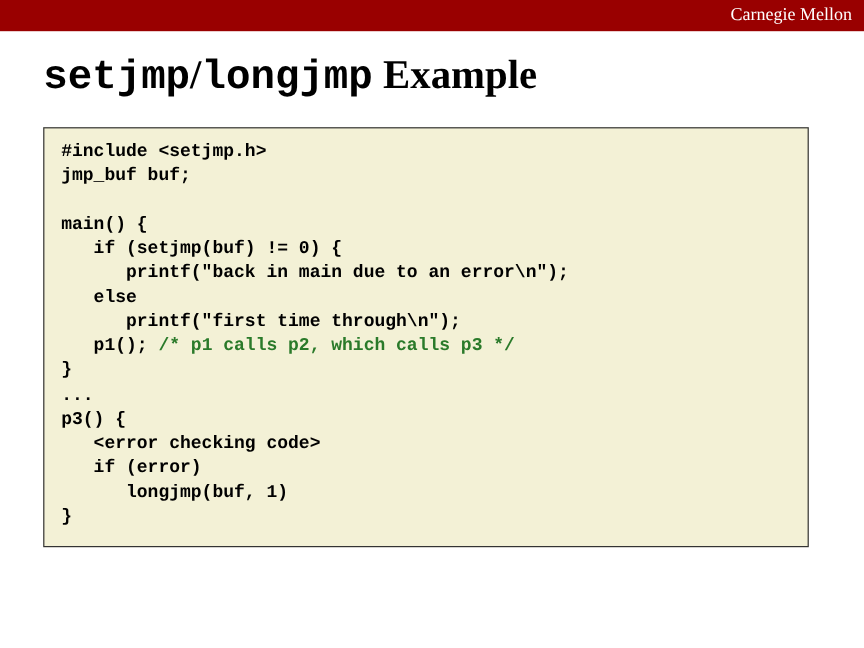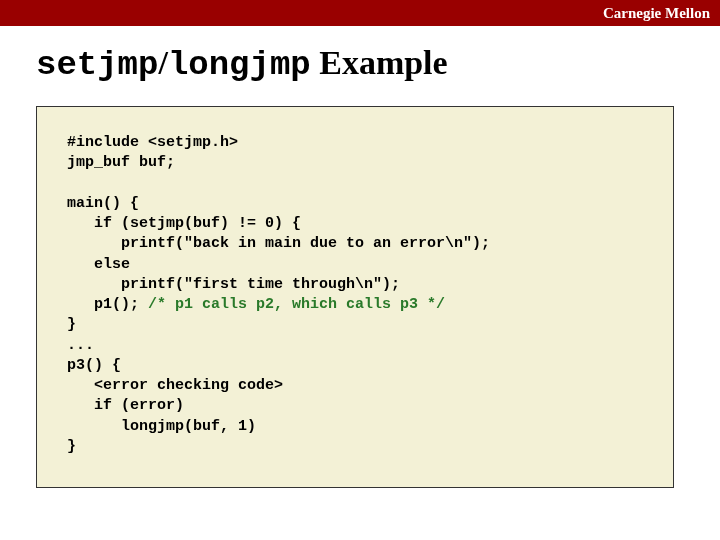--- a/index.html
+++ b/index.html
@@ -14,21 +14,21 @@
   .topbar {
     background: #990000;
     height: 26px;
     display: flex;
     justify-content: flex-end;
     align-items: center;
     padding-right: 10px;
   }
   .brand {
     color: #fff;
-    font-weight: bold;
+    font-weight: normal;
     font-size: 15px;
   }
   .content {
     padding: 18px 54px 0 36px;
   }
   h1.title {
     margin: 0 0 22px 0;
     font-size: 34px;
     font-weight: bold;
     color: #000;
@@ -37,21 +37,21 @@
     font-family: "Courier New", Courier, monospace;
     font-weight: bold;
   }
   .codebox {
     border: 1px solid #333;
     background: #f3f1d6;
     padding: 10px 14px 14px 14px;
     width: 608px;
   }
   pre.code {
-    margin: 16px;
+    margin: 0;
     font-family: "Courier New", Courier, monospace;
     font-size: 15px;
     line-height: 1.35;
     font-weight: bold;
     white-space: pre;
     color: #000;
   }
   pre.code .cmt {
     color: #2a7a2a;
     font-weight: bold;

